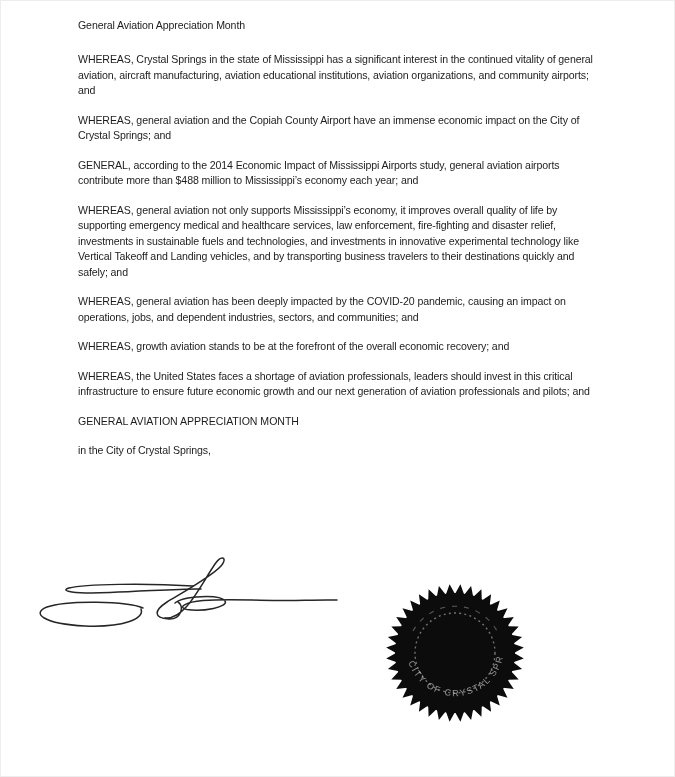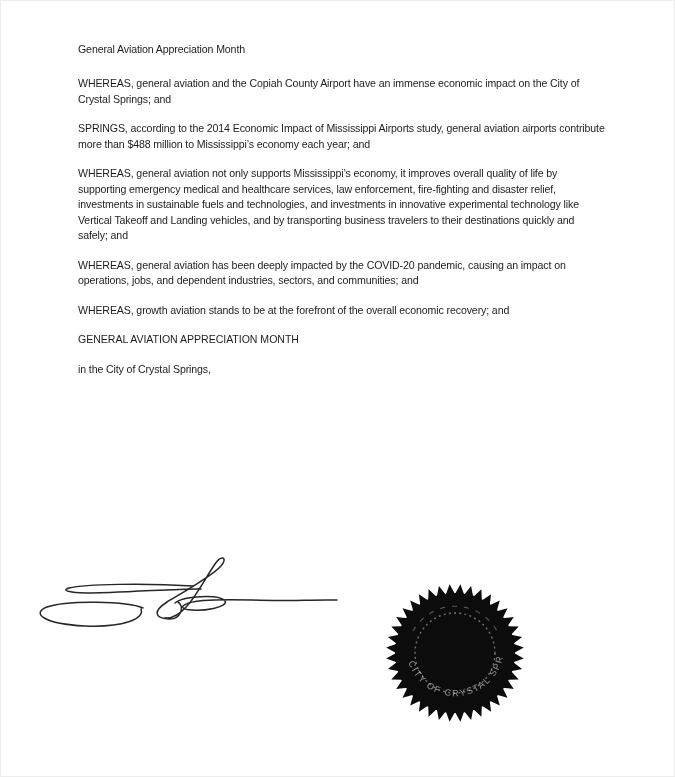--- a/index.html
+++ b/index.html
@@ -12,21 +12,20 @@
     font-family: "Liberation Sans", sans-serif;
   }
   .page { position: absolute; inset: 0; }
   .text-block {
     position: absolute;
     left: 78px; top: 18px; width: 527px;
     font-size: 10.6px;
     line-height: 15.5px;
     letter-spacing: -0.12px;
     color: #1d1d1d;
-    margin-top: 24px;
   }
   .text-block p { margin: 0 0 14px 0; }
   p.doc-title { margin-bottom: 18.5px; }
   .italic { }
   .declaration { letter-spacing: -0.05px; }
   .closing { margin-bottom: 0; }
   .signature-svg {
     position: absolute; left: 15px; top: 554px;
     width: 325px; height: 88px;
   }
@@ -40,32 +39,34 @@
   }
 </style>
 </head>
 <body>
 
 <div class="page">
 
   <div class="text-block">
     <p class="doc-title">General Aviation Appreciation Month</p>
 
+    <p>WHEREAS, Crystal Springs in the state of Mississippi has a significant interest in the continued vitality of general aviation, aircraft manufacturing, aviation educational institutions, aviation organizations, and community airports; and</p>
 
     <p>WHEREAS, general aviation and the Copiah County Airport have an immense economic impact on the City of Crystal Springs; and</p>
 
-    <p><span>SPRINGS, according to the </span><span class="italic">2014 Economic Impact of Mississippi Airports study</span><span>, general aviation airports contribute more than $488 million to Mississippi’s economy each year; and</span></p>
+    <p><span>GENERAL, according to the </span><span class="italic">2014 Economic Impact of Mississippi Airports study</span><span>, general aviation airports contribute more than $488 million to Mississippi’s economy each year; and</span></p>
 
     <p>WHEREAS, general aviation not only supports Mississippi’s economy, it improves overall quality of life by supporting emergency medical and healthcare services, law enforcement, fire-fighting and disaster relief, investments in sustainable fuels and technologies, and investments in innovative experimental technology like Vertical Takeoff and Landing vehicles, and by transporting business travelers to their destinations quickly and safely; and</p>
 
 
     <p>WHEREAS, general aviation has been deeply impacted by the COVID-20 pandemic, causing an impact on operations, jobs, and dependent industries, sectors, and communities; and</p>
 
     <p>WHEREAS, growth aviation stands to be at the forefront of the overall economic recovery; and</p>
 
+    <p>WHEREAS, the United States faces a shortage of aviation professionals, leaders should invest in this critical infrastructure to ensure future economic growth and our next generation of aviation professionals and pilots; and</p>
 
 
     <p class="declaration">GENERAL AVIATION APPRECIATION MONTH</p>
 
     <p class="closing">in the City of Crystal Springs,</p>
   </div>
 
   <svg class="signature-svg" viewBox="0 0 325 88" aria-hidden="true">
     <path d="M 178,32 C 130,29 70,30 54,34 C 44,37 58,40 95,38.5 C 135,37 168,34.5 186,35"></path>
     <path d="M 128,54 C 112,47 52,46 32,53 C 16,59 28,70 70,72 C 108,73.5 130,65 126,55"></path>

